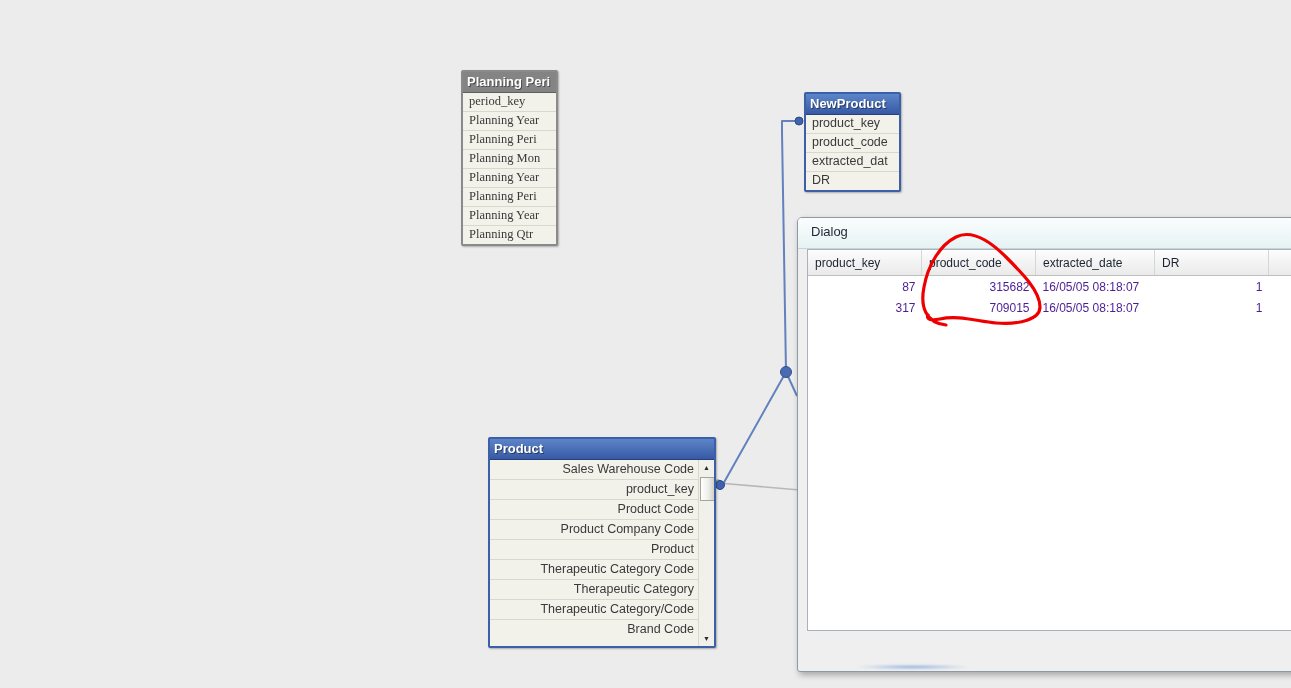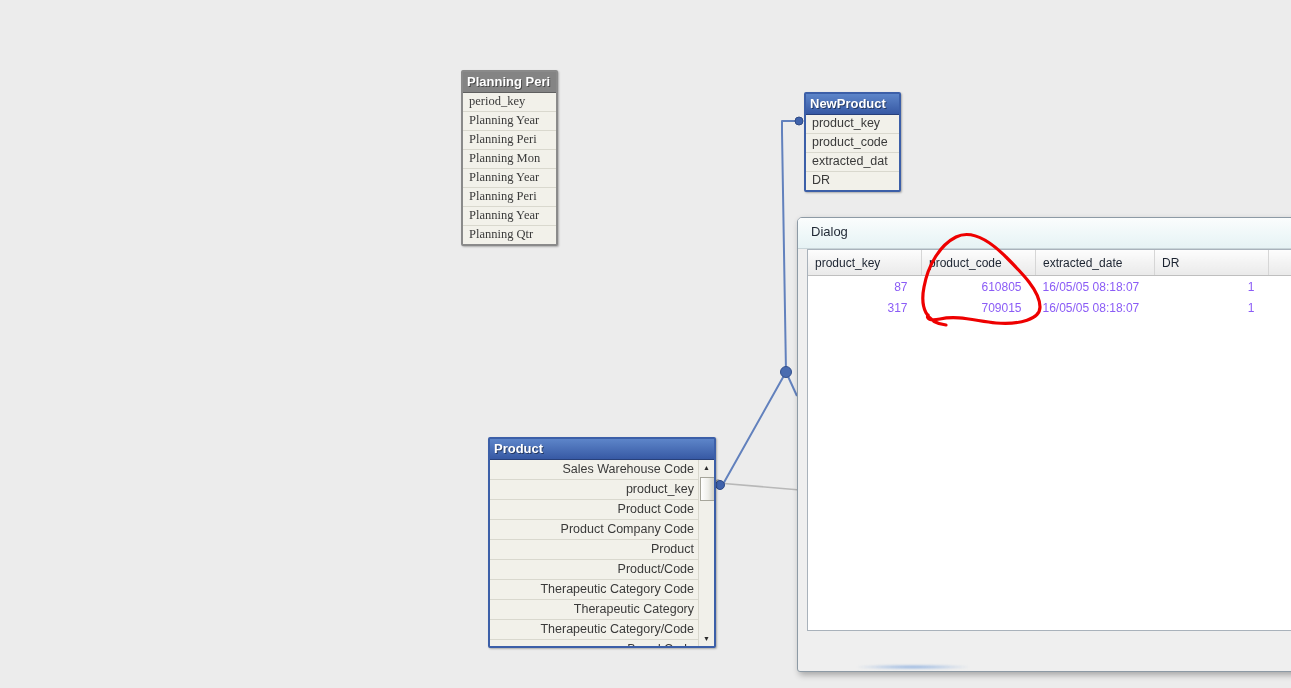--- a/index.html
+++ b/index.html
@@ -202,22 +202,22 @@
     border-right: 1px solid #d6d6d6;
     font-weight: normal;
     font-size: 12px;
     color: #1b2330;
     text-align: left;
     padding: 4px 6px 4px 7px;
     height: 17px;
   }
   .grid tbody td {
     font-size: 12px;
-    color: #8b5cf6;
-    padding: 2px 14px 2px 7px;
+    color: #4c1d95;
+    padding: 2px 6px 2px 7px;
     height: 17px;
     background: #ffffff;
     border: none;
   }
   .grid td.num { text-align: right; }
   .grid td.txt { text-align: left; }
   .col-pk { width: 100px; }
   .col-pc { width: 100px; }
   .col-ed { width: 105px; }
   .col-dr { width: 100px; }
@@ -280,21 +280,20 @@
 
   <div class="entity active" id="product-entity">
     <div class="entity-title">Product</div>
     <div class="list-wrap">
       <ul class="field-list">
         <li class="field">Sales Warehouse Code</li>
         <li class="field">product_key</li>
         <li class="field">Product Code</li>
         <li class="field">Product Company Code</li>
         <li class="field">Product</li>
-        <li class="field">Product/Code</li>
         <li class="field">Therapeutic Category Code</li>
         <li class="field">Therapeutic Category</li>
         <li class="field">Therapeutic Category/Code</li>
         <li class="field">Brand Code</li>
       </ul>
       <div class="vscroll">
         <div class="arrow up">▲</div>
         <div class="thumb"></div>
         <div class="arrow down">▼</div>
       </div>
@@ -310,21 +309,21 @@
             <th class="col-pk">product_key</th>
             <th class="col-pc">product_code</th>
             <th class="col-ed">extracted_date</th>
             <th class="col-dr">DR</th>
             <th class="col-pad"></th>
           </tr>
         </thead>
         <tbody>
           <tr>
             <td class="num">87</td>
-            <td class="num">610805</td>
+            <td class="num">315682</td>
             <td class="txt">16/05/05 08:18:07</td>
             <td class="num">1</td>
             <td></td>
           </tr>
           <tr>
             <td class="num">317</td>
             <td class="num">709015</td>
             <td class="txt">16/05/05 08:18:07</td>
             <td class="num">1</td>
             <td></td>

